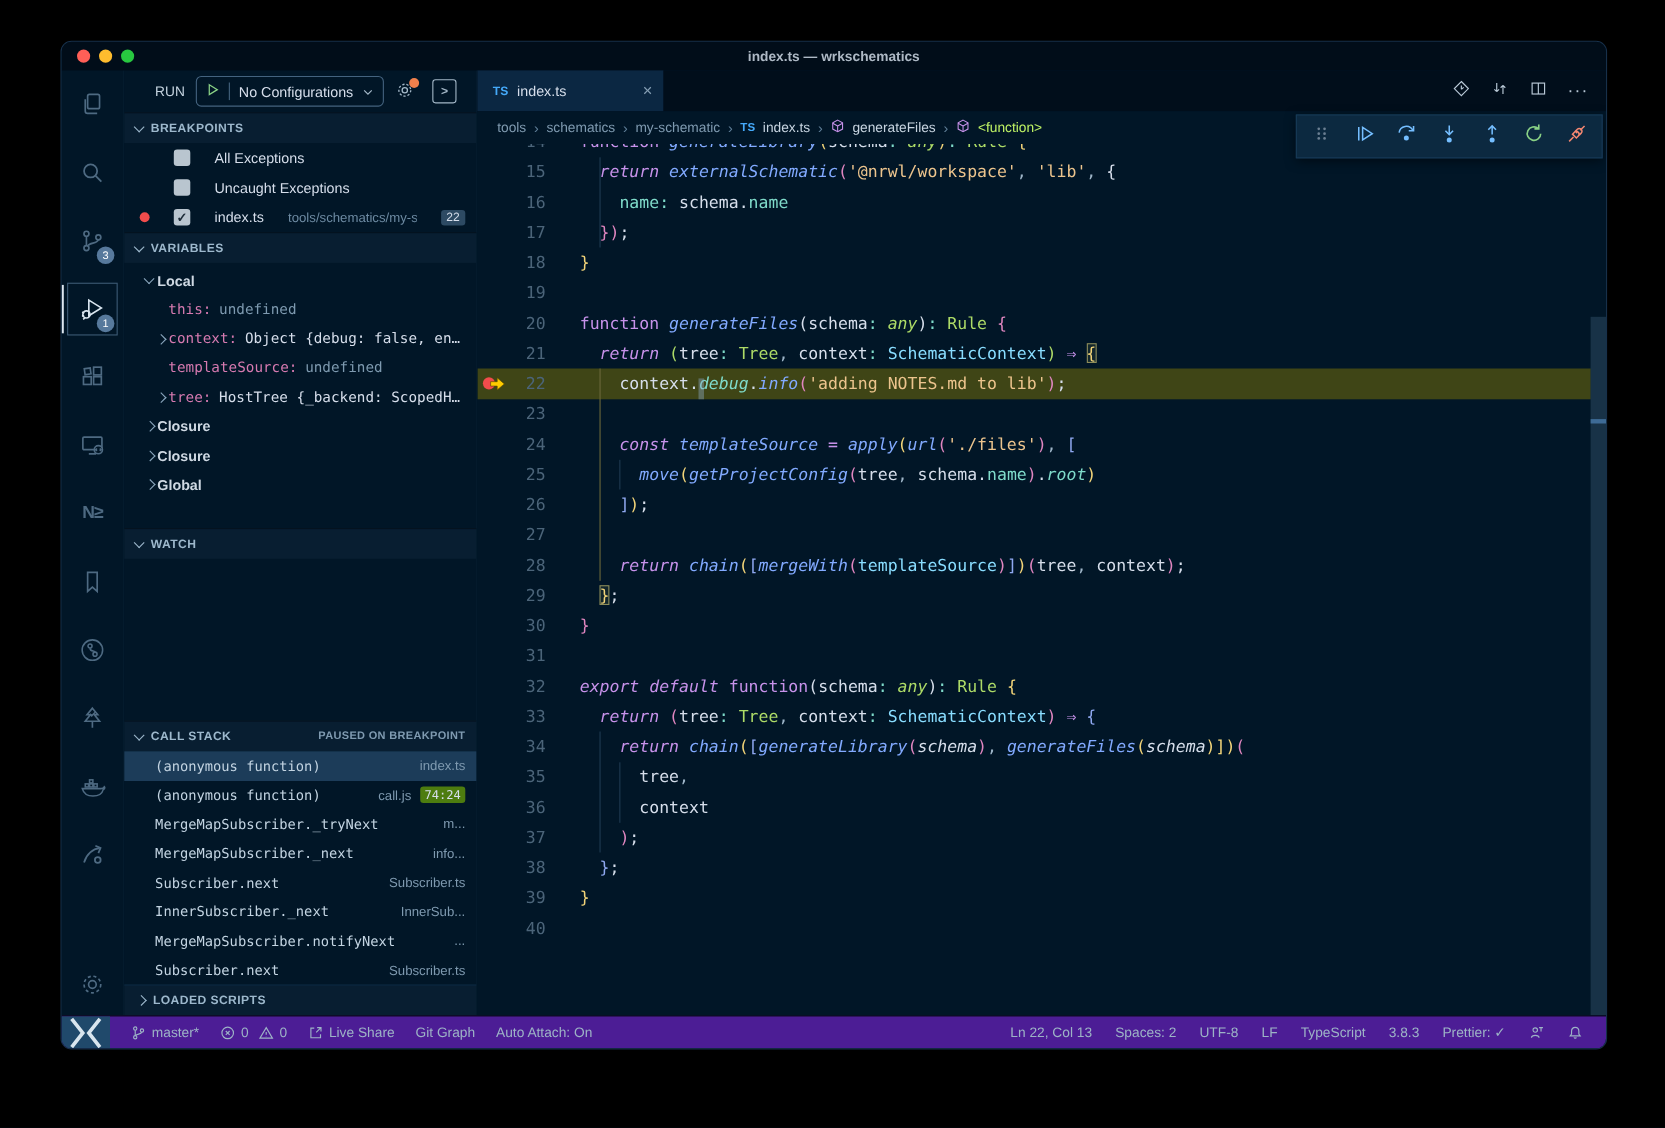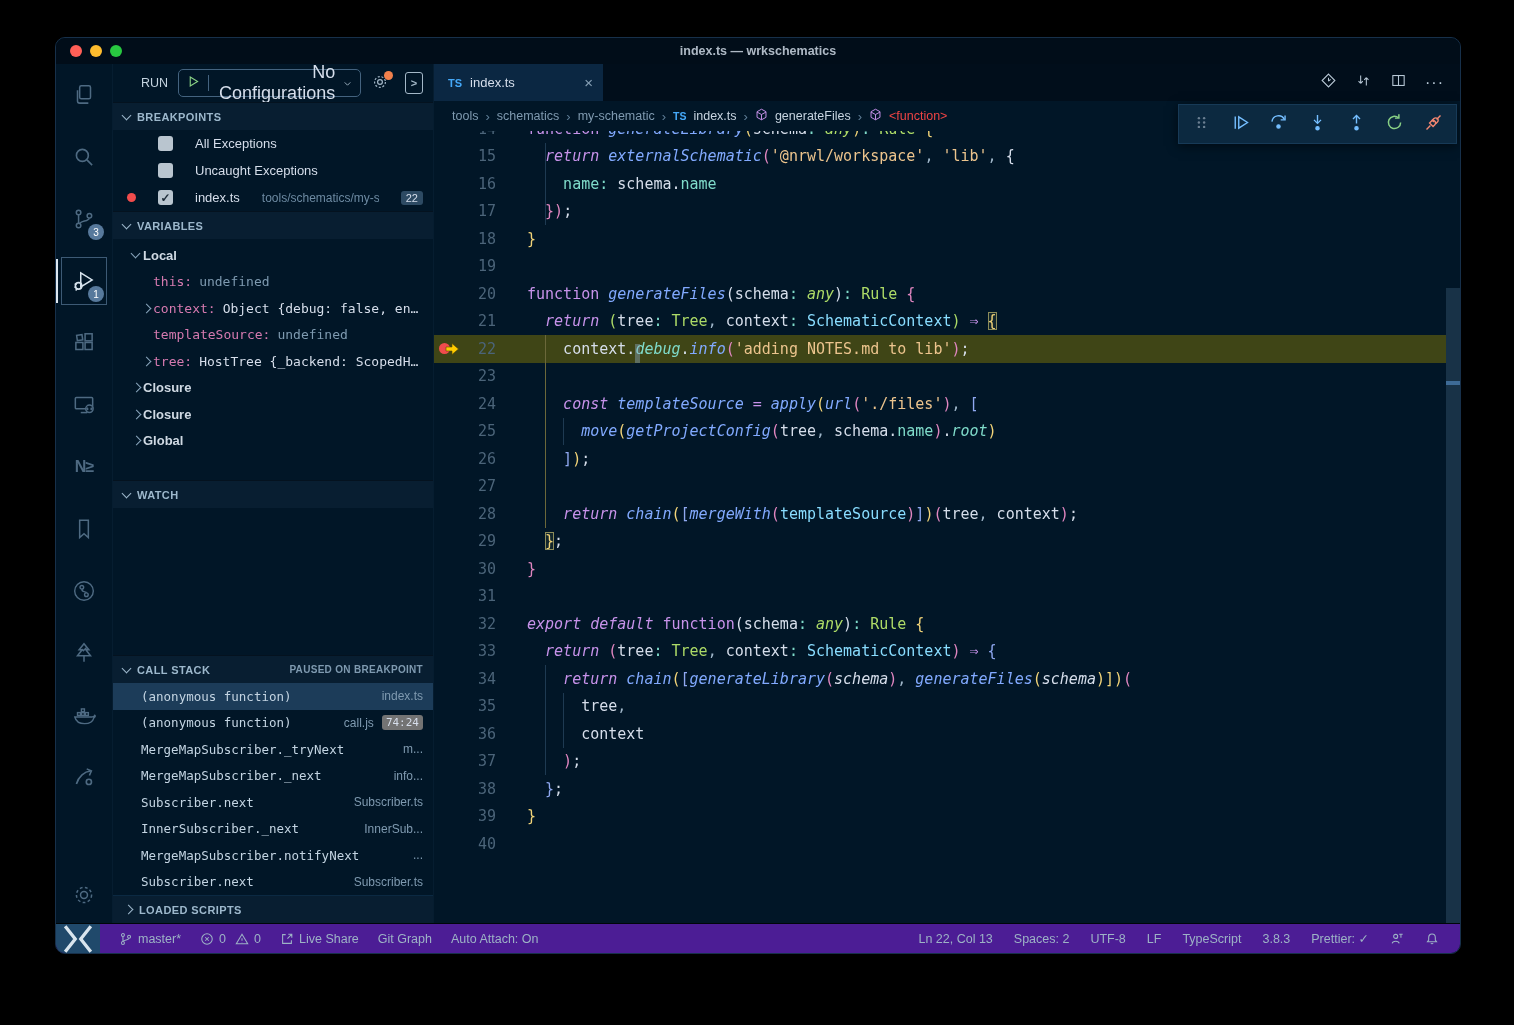--- a/index.html
+++ b/index.html
@@ -26,21 +26,21 @@
     width:16px;height:16px;border-radius:50%;display:flex;align-items:center;justify-content:center;z-index:2;}
   .ab-spacer{flex:1;}
   .nx-glyph{font-size:16px;font-weight:bold;letter-spacing:-1px;}
   
   .sidebar{width:320px;background:#011627;border-right:1px solid #061d30;display:flex;flex-direction:column;flex:none;font-size:13px;color:#d6deeb;}
   .run-row{height:38px;display:flex;align-items:center;padding:0 10px 0 28px;gap:10px;flex:none;}
   .run-label{color:#c5d4e0;font-size:12.5px;}
   .run-dropdown{display:flex;align-items:center;border:1px solid #44637f;border-radius:5px;height:26px;padding:0 8px;gap:8px;color:#d6deeb;}
   .run-play{color:#89d185;}
   .run-divider{width:1px;height:16px;background:#44637f;}
-  .run-config{font-size:18px;text-align:right;}
+  .run-config{font-size:13px;}
   .gear-wrap{position:relative;color:#a4b8c8;}
   .gear-dot{position:absolute;top:-2px;right:-4px;width:9px;height:9px;border-radius:50%;background:#f0804c;}
   .console-btn{width:20px;height:20px;border:1.4px solid #a4b8c8;border-radius:3px;color:#a4b8c8;
     display:flex;align-items:center;justify-content:center;font-size:11px;font-weight:bold;margin-left:6px;}
   .section-hd{height:27px;background:#07203622;border-top:1px solid #04121f;background:#081e31;
     display:flex;align-items:center;padding:0 10px;gap:7px;flex:none;
     font-size:11px;font-weight:bold;letter-spacing:.4px;color:#9db8cc;}
   .cv{width:6px;height:6px;border-right:1.4px solid #9db8cc;border-bottom:1.4px solid #9db8cc;
     transform:rotate(45deg);margin-top:-3px;flex:none;}
   .cv.r{transform:rotate(-45deg);margin-top:0;margin-left:2px;}
@@ -58,36 +58,36 @@
   .var-name{color:#d67ab0;}
   .var-val{color:#d6deeb;margin-left:7px;white-space:nowrap;overflow:hidden;}
   .var-val.muted{color:#7e9ab0;}
   .scope-label{font-weight:bold;color:#cfd9e3;}
   .twisty{width:16px;flex:none;display:flex;align-items:center;justify-content:center;}
   .watch-body{flex:1;}
   .cs-row{height:26.5px;display:flex;align-items:center;padding:0 10px 0 28px;gap:8px;font-size:12.5px;}
   .cs-row.selected{background:#1c3c59;}
   .cs-name{color:#c3d4e2;white-space:nowrap;overflow:hidden;}
   .cs-file{margin-left:auto;color:#7f9ab0;font-size:12px;white-space:nowrap;}
-  .cs-badge{background:#737373;border-radius:3px;font-size:11px;padding:1px 4px;color:#d6deeb;flex:none;}
+  .cs-badge{background:#4d7c0f;border-radius:3px;font-size:11px;padding:1px 4px;color:#d6deeb;flex:none;}
   
   .editor{flex:1;display:flex;flex-direction:column;min-width:0;position:relative;background:#011627;}
   .tabbar{height:37px;background:#010e1b;display:flex;align-items:stretch;flex:none;}
   .tab{width:145px;background:#0b2742;display:flex;align-items:center;gap:8px;padding:0 10px 0 14px;}
   .tab-ts{color:#45a9f9;font-size:11px;font-weight:bold;}
   .tab-label{color:#d6deeb;font-size:13px;flex:1;}
   .tab-close{color:#87a0b5;font-size:15px;}
   .tab-actions{margin-left:auto;display:flex;align-items:center;gap:18px;padding-right:16px;color:#b8c8d6;}
   .tab-actions svg{width:17px;height:17px;}
   .breadcrumbs{height:30px;display:flex;align-items:center;padding-left:18px;gap:7px;font-size:12.5px;color:#7f9ab0;flex:none;}
   .bc-sep{color:#5f7e97;font-size:13px;}
   .bc-ts{color:#45a9f9;font-size:10.5px;font-weight:bold;}
   .bc-sym svg{width:13px;height:13px;color:#c792ea;}
   .bc-white{color:#c7d4e0;}
-  .bc-purple{color:#ef4444;}
+  .bc-purple{color:#bef264;}
   
   .code-area{flex:1;position:relative;overflow:hidden;}
   .code-scroll{position:absolute;left:0;right:14px;top:-16px;}
   .code-line{display:flex;height:27.5px;align-items:center;position:relative;font-size:15px;}
   .code-line.current{background:#3f4516;}
   .gutter{width:93px;flex:none;display:flex;align-items:center;justify-content:flex-end;
     padding-right:31px;box-sizing:border-box;color:#4b6479;position:relative;}
   .bp-marker{position:absolute;left:5px;top:50%;transform:translateY(-50%);width:26px;height:16px;}
   .bp-marker .dot{position:absolute;left:0;top:2.5px;width:11px;height:11px;border-radius:50%;background:#f14c4c;}
   .bp-marker svg{position:absolute;left:5px;top:0;width:16px;height:16px;}

